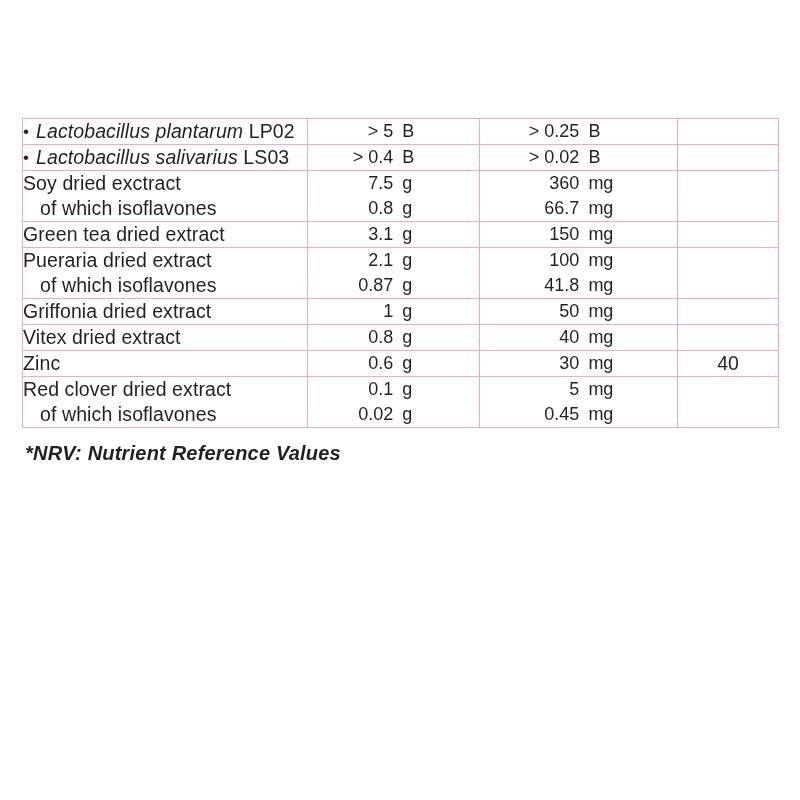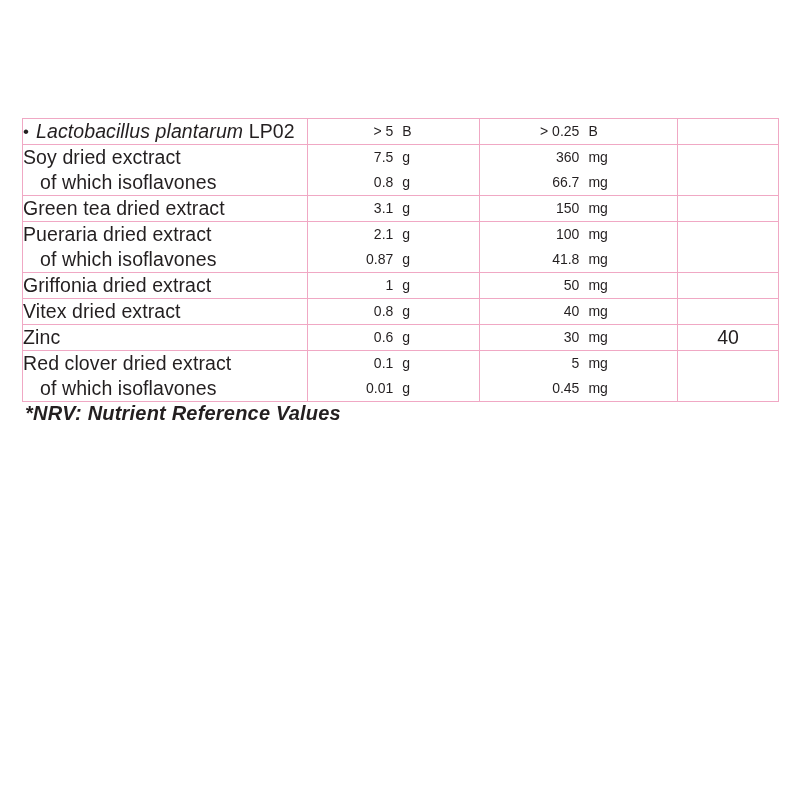--- a/index.html
+++ b/index.html
@@ -54,21 +54,21 @@
   }
   .cell-name .strain {
     font-style: italic;
   }
   .cell-name .indent {
     display: block;
     padding-left: 17px;
   }
   .qty {
     padding: 5px 4px 5px 4px;
-    font-size: 14px;
+    font-size: 18px;
     line-height: 25px;
     white-space: nowrap;
   }
   .qty .row {
     display: block;
     text-align: center;
   }
   .qty .num {
     display: inline-block;
     width: 52%;
@@ -83,20 +83,21 @@
     padding-left: 2px;
     box-sizing: border-box;
   }
   .nrv {
     padding: 5px 4px;
     font-size: 19.5px;
     line-height: 25px;
     text-align: center;
   }
   .footnote {
+    margin-top: 14px;
     padding-left: 3px;
     font-size: 20px;
     font-style: italic;
     font-weight: bold;
     color: #231f20;
     letter-spacing: 0.2px;
   }
 </style>
 </head>
 <body>
@@ -118,20 +119,32 @@
         </td>
         <td class="qty">
           <span class="row"><span class="num">&gt; 5</span><span class="unit">B</span></span>
         </td>
         <td class="qty">
           <span class="row"><span class="num">&gt; 0.25</span><span class="unit">B</span></span>
         </td>
         <td class="nrv"></td>
       </tr>
 
+      <tr>
+        <td class="cell-name">
+          <span class="bullet">•</span><span class="strain">Lactobacillus salivarius</span><span> LS03</span>
+        </td>
+        <td class="qty">
+          <span class="row"><span class="num">&gt; 0.4</span><span class="unit">B</span></span>
+        </td>
+        <td class="qty">
+          <span class="row"><span class="num">&gt; 0.02</span><span class="unit">B</span></span>
+        </td>
+        <td class="nrv"></td>
+      </tr>
 
 
       <tr>
         <td class="cell-name">
           <span>Soy dried exctract</span>
           <span class="indent">of which isoflavones</span>
         </td>
         <td class="qty">
           <span class="row"><span class="num">7.5</span><span class="unit">g</span></span>
           <span class="row"><span class="num">0.8</span><span class="unit">g</span></span>
@@ -211,21 +224,21 @@
         <td class="nrv">40</td>
       </tr>
 
       <tr>
         <td class="cell-name">
           <span>Red clover dried extract</span>
           <span class="indent">of which isoflavones</span>
         </td>
         <td class="qty">
           <span class="row"><span class="num">0.1</span><span class="unit">g</span></span>
-          <span class="row"><span class="num">0.01</span><span class="unit">g</span></span>
+          <span class="row"><span class="num">0.02</span><span class="unit">g</span></span>
         </td>
         <td class="qty">
           <span class="row"><span class="num">5</span><span class="unit">mg</span></span>
           <span class="row"><span class="num">0.45</span><span class="unit">mg</span></span>
         </td>
         <td class="nrv"></td>
       </tr>
 
     </tbody>
   </table>

